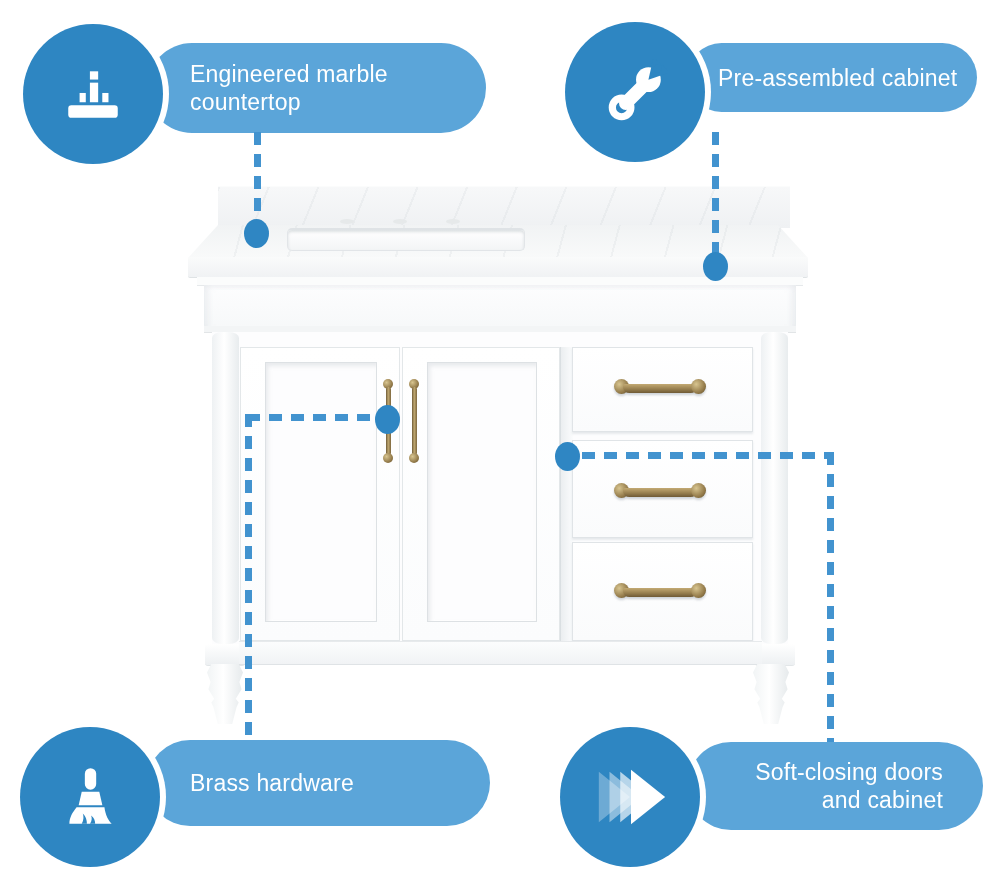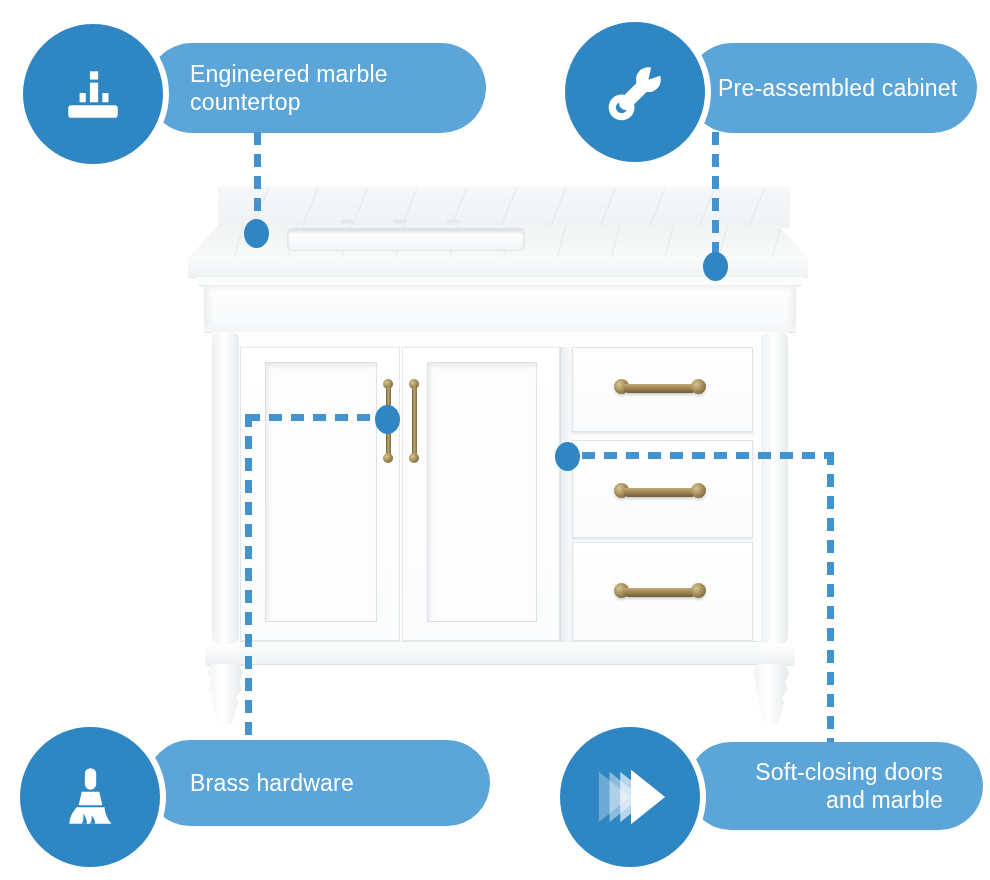--- a/index.html
+++ b/index.html
@@ -168,21 +168,21 @@
   <div class="badge" style="left:23px;top:24px;">
     <svg width="66" height="66" viewBox="0 0 64 64">
       <rect x="8" y="43" width="48" height="12" rx="3" fill="#fff"></rect>
       <rect x="19" y="31" width="6" height="9" fill="#fff"></rect>
       <rect x="29" y="10" width="8" height="8" fill="#fff"></rect>
       <rect x="29" y="21" width="8" height="19" fill="#fff"></rect>
       <rect x="41" y="31" width="6" height="9" fill="#fff"></rect>
     </svg>
   </div>
 
-  <div class="pill" style="left:687px;top:43px;width:290px;height:90px;padding-left:31px;box-sizing:border-box;">
+  <div class="pill" style="left:687px;top:43px;width:290px;height:69px;padding-left:31px;box-sizing:border-box;">
     <span>Pre-assembled cabinet</span>
   </div>
   <div class="badge" style="left:565px;top:22px;">
     <svg width="66" height="66" viewBox="0 0 64 64">
       <circle cx="19" cy="47" r="9" fill="none" stroke="#fff" stroke-width="7"></circle>
       <line x1="23" y1="43" x2="43" y2="23" stroke="#fff" stroke-width="13" stroke-linecap="round"></line>
       <circle cx="45" cy="20" r="12" fill="#fff"></circle>
       <polygon points="45,20 50,-2 66,13" fill="#2e86c2"></polygon>
       <circle cx="54" cy="9" r="4" fill="#2e86c2"></circle>
     </svg>
@@ -196,21 +196,21 @@
       <rect x="27" y="4" width="11" height="21" rx="5.5" fill="#fff"></rect>
       <polygon points="24,27 41,27 44,40 21,40" fill="#fff"></polygon>
       <path d="M19,42 L46,42 C47,50 50,55 53,58 L12,58 C12,52 15,47 19,42 Z" fill="#fff"></path>
       <path d="M24,58 C26,54 26,51 25,48 C28,51 29,54 29,58 Z" fill="#2e86c2"></path>
       <path d="M32,58 C34,55 34,52 33,50 C36,52 37,55 37,58 Z" fill="#2e86c2"></path>
     </svg>
   </div>
 
   <div class="pill t-right" style="left:687px;top:742px;width:296px;height:88px;box-sizing:border-box;">
     <span>Soft-closing doors</span>
-    <span>and marble</span>
+    <span>and cabinet</span>
   </div>
   <div class="badge" style="left:560px;top:727px;">
     <svg width="78" height="64" viewBox="0 0 80 64">
       <polygon points="8,6 8,58 40,32" fill="#fff" fill-opacity="0.30"></polygon>
       <polygon points="19,6 19,58 51,32" fill="#fff" fill-opacity="0.45"></polygon>
       <polygon points="30,6 30,58 62,32" fill="#fff" fill-opacity="0.65"></polygon>
       <polygon points="41,4 41,60 76,32" fill="#fff"></polygon>
     </svg>
   </div>
 

